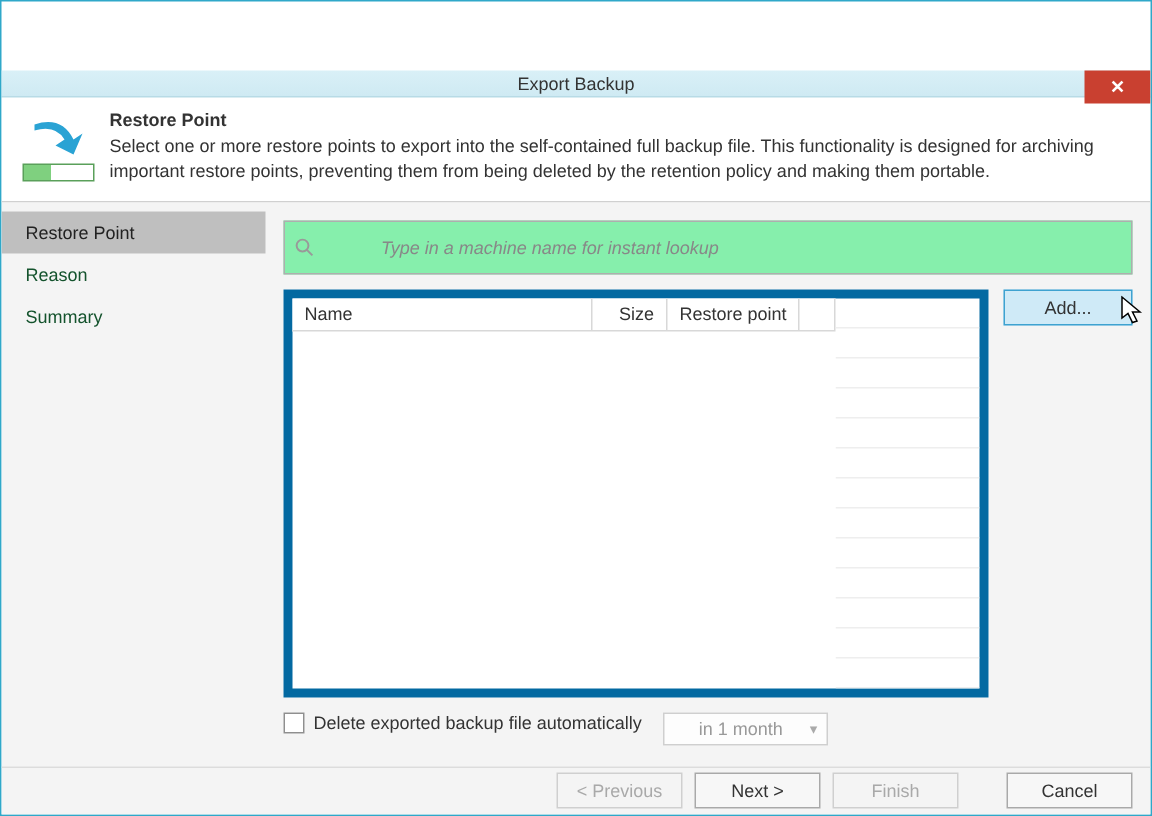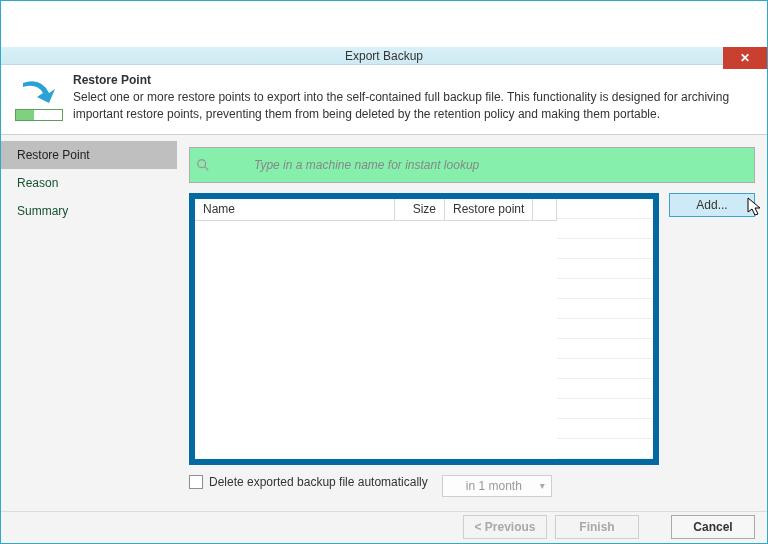--- a/index.html
+++ b/index.html
@@ -227,21 +227,20 @@
   
   .footer {
     height: 46px;
     background:#f4f4f4;
     border-top:1px solid #dcdcdc;
     display:flex;
     align-items:center;
     justify-content:flex-end;
     padding: 0 12px;
     gap: 8px;
-    font-weight: bold;
   }
   .footer .btn { width: 84px; }
   .footer .spacer { width:16px; }
 </style>
 </head>
 <body>
 
 <div class="titlebar">
   <span class="title">Export Backup</span>
   <div class="close">
@@ -329,20 +328,23 @@
     <svg class="cursor" style="right:4px; top:62px;" viewBox="0 0 16 20">
       <path d="M1 1 L1 15 L5 12 L8 18 L11 17 L8 11 L13 11 Z" fill="#fff" stroke="#000" stroke-width="1"></path>
     </svg>
   </div>
 </div>
 
 <div class="footer">
   <div class="btn disabled">
     <span>&lt; Previous</span>
   </div>
+  <div class="btn">
+    <span>Next &gt;</span>
+  </div>
   <div class="btn disabled">
     <span>Finish</span>
   </div>
   <div class="spacer"></div>
   <div class="btn">
     <span>Cancel</span>
   </div>
 </div>
 
 </body></html>

